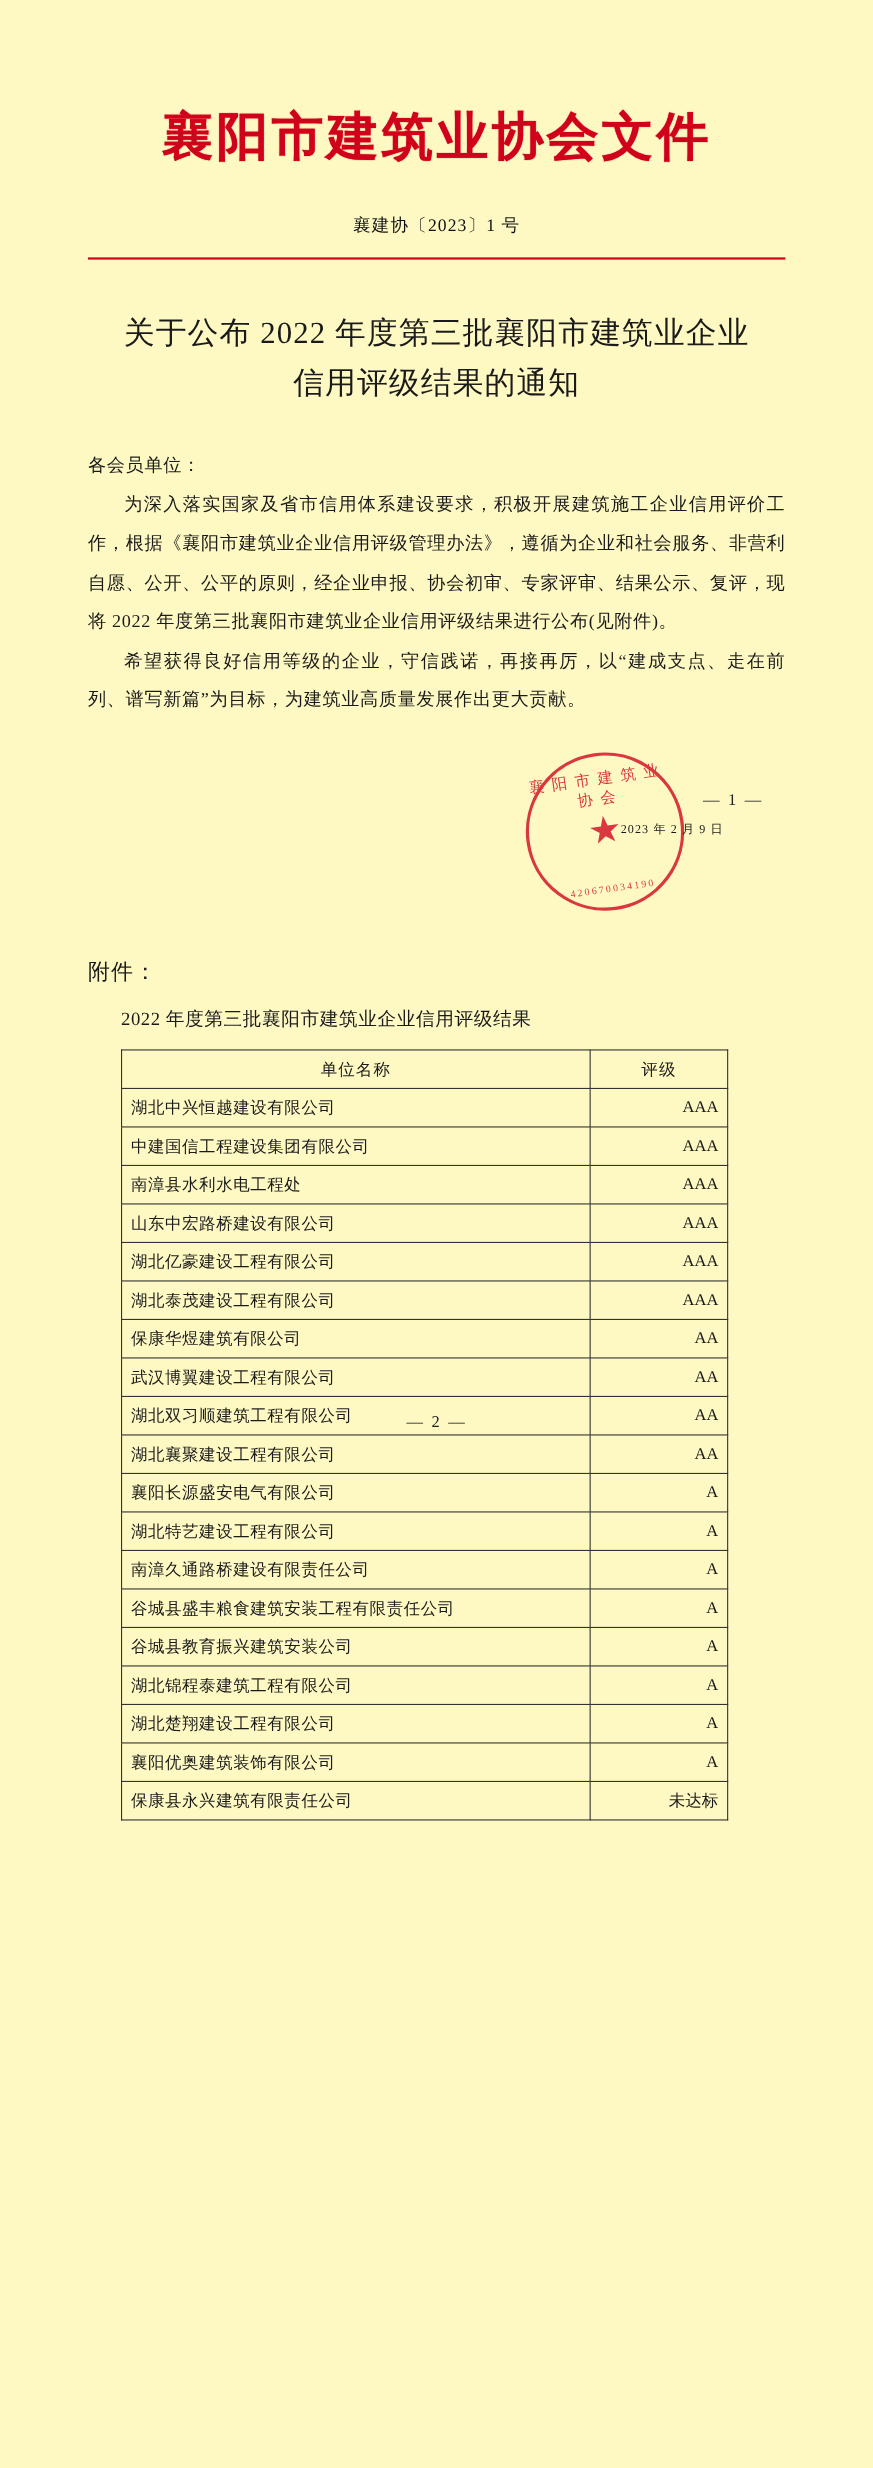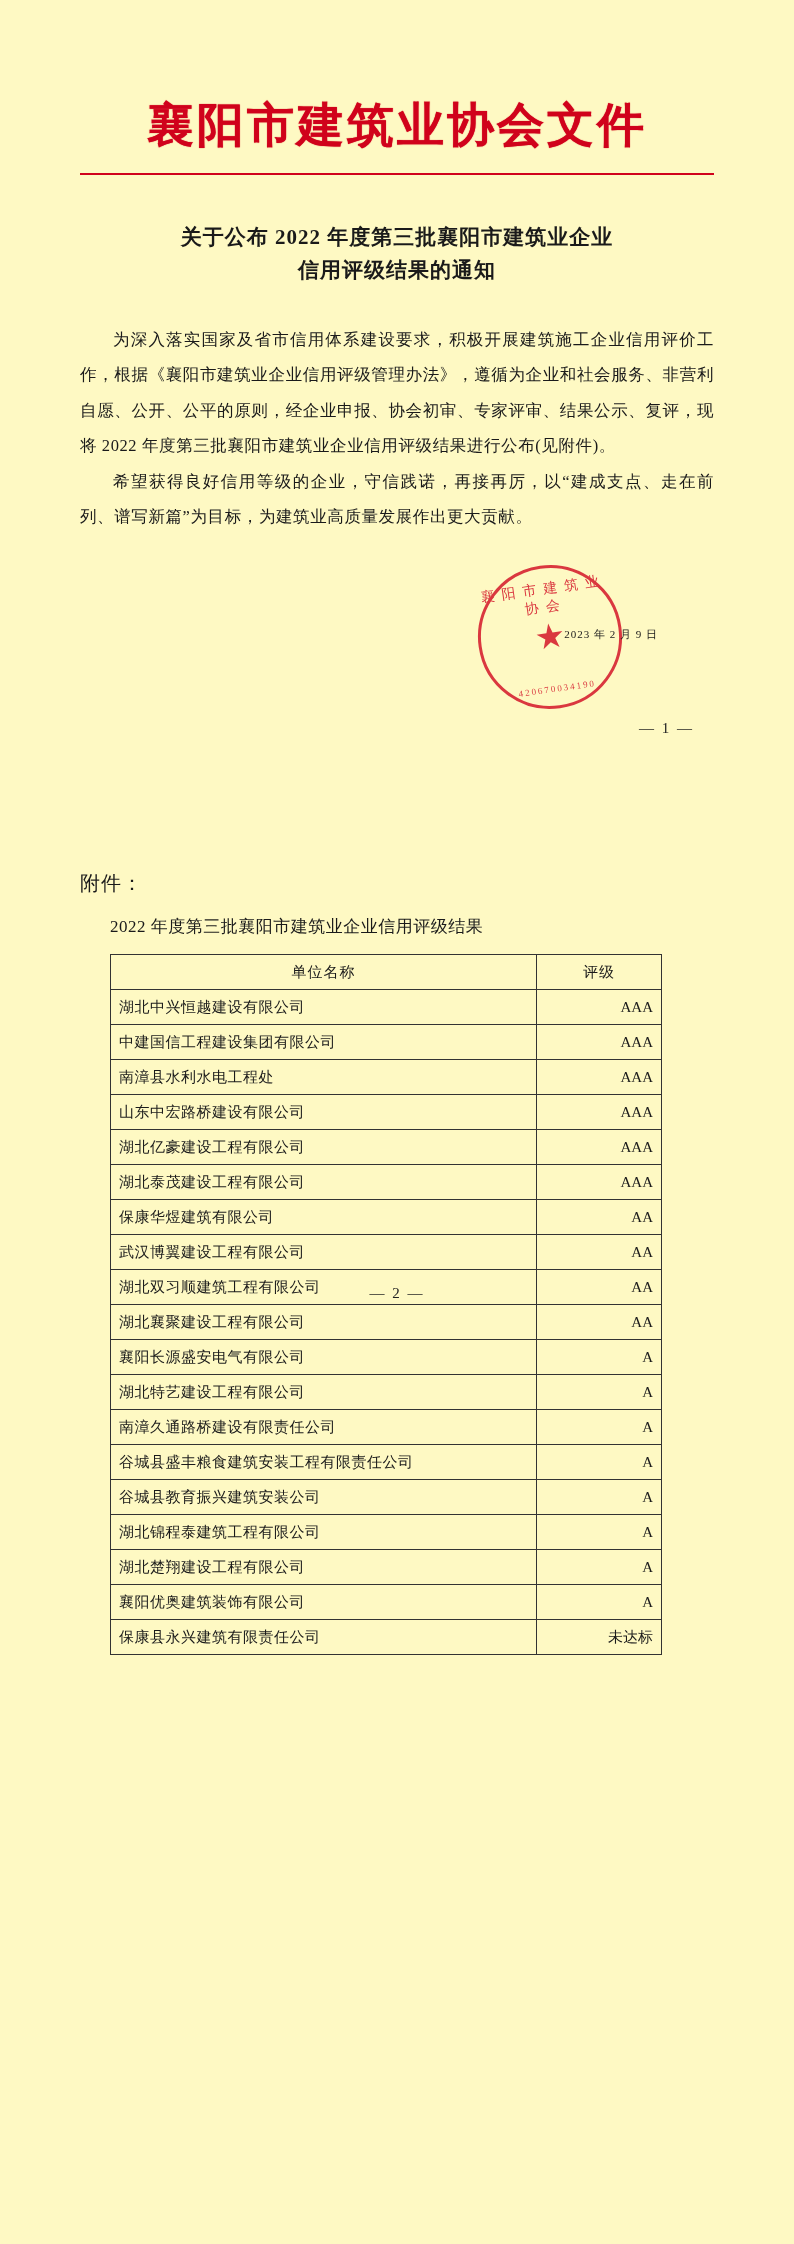--- a/index.html
+++ b/index.html
@@ -41,22 +41,22 @@
     color: #111;
   }
   .red-rule {
     margin: 18px 0 0 0;
     border: none;
     border-top: 2px solid #d0021b;
     height: 0;
   }
   .notice-title {
     text-align: center;
-    font-size: 21px;
-    font-weight: 700;
+    font-size: 28px;
+    font-weight: 400;
     line-height: 1.6;
     margin: 46px 0 0 0;
     letter-spacing: 1px;
   }
   .body-text {
     margin-top: 34px;
     font-size: 16.5px;
     line-height: 2.15;
     letter-spacing: 0.6px;
     text-align: justify;
@@ -179,28 +179,30 @@
     text-align: center;
   }
 </style>
 </head>
 <body>
 
 <div class="page">
 
   <div class="doc-head">
     <div class="doc-title-red">襄阳市建筑业协会文件</div>
+    <div class="doc-number">襄建协〔2023〕1 号</div>
     <hr class="red-rule">
 
     <div class="notice-title">
       <div>关于公布 2022 年度第三批襄阳市建筑业企业</div>
       <div>信用评级结果的通知</div>
     </div>
 
     <div class="body-text">
+      <p>各会员单位：</p>
       <p class="indent">为深入落实国家及省市信用体系建设要求，积极开展建筑施工企业信用评价工作，根据《襄阳市建筑业企业信用评级管理办法》，遵循为企业和社会服务、非营利自愿、公开、公平的原则，经企业申报、协会初审、专家评审、结果公示、复评，现将 2022 年度第三批襄阳市建筑业企业信用评级结果进行公布(见附件)。</p>
       <p class="indent">希望获得良好信用等级的企业，守信践诺，再接再厉，以“建成支点、走在前列、谱写新篇”为目标，为建筑业高质量发展作出更大贡献。</p>
     </div>
 
     <div class="sign-block">
       <div class="seal">
         <div class="arc-top">襄阳市建筑业协会</div>
         <div class="star">★</div>
         <div class="arc-bottom">420670034190</div>
       </div>

